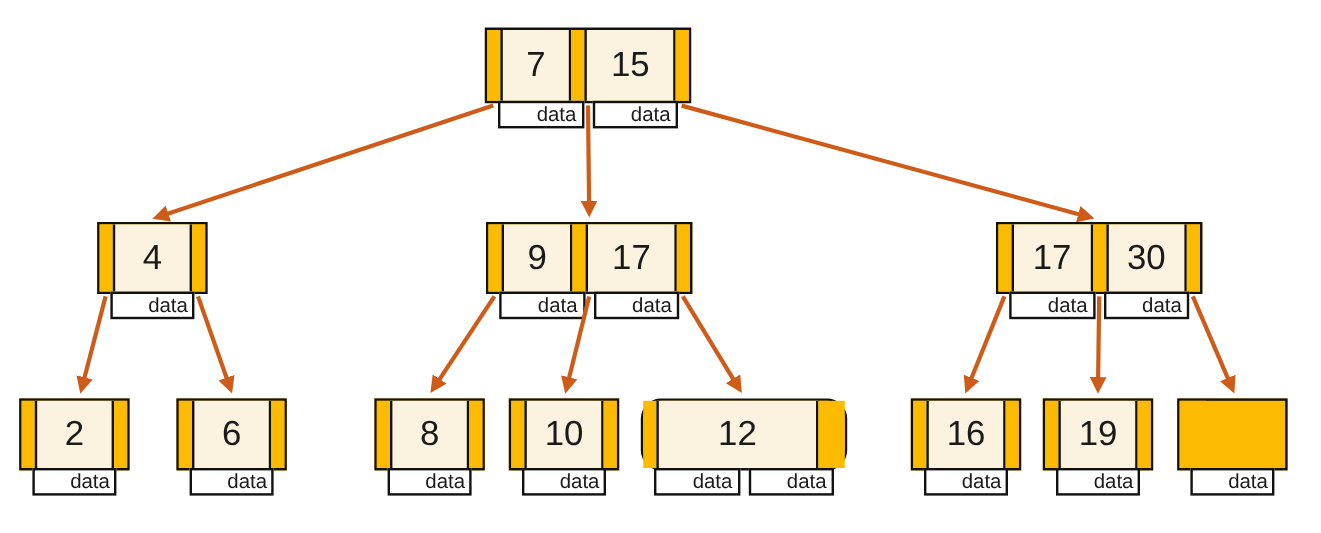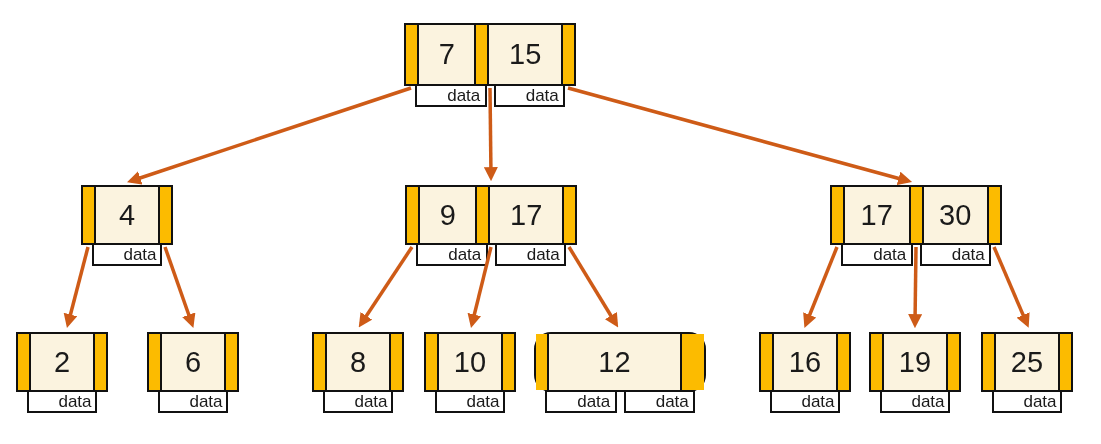--- a/index.html
+++ b/index.html
@@ -153,18 +153,17 @@
         <div class="nbox" style="height: 60px;">
           <div class="bar"></div>
           <div class="cell">19</div>
           <div class="bar"></div>
         </div>
       </div>
       <div class="node" style="left: 981px; top: 332px; width: 92px;">
         <div class="dbox" style="left: 11px; width: 70px; top: 58px;">data</div>
         <div class="nbox" style="height: 60px;">
           <div class="bar"></div>
-          <div class="cell">25</div>
           <div class="bar"></div>
         </div>
       </div>
     </div>
 </div>
 
 </body></html>

